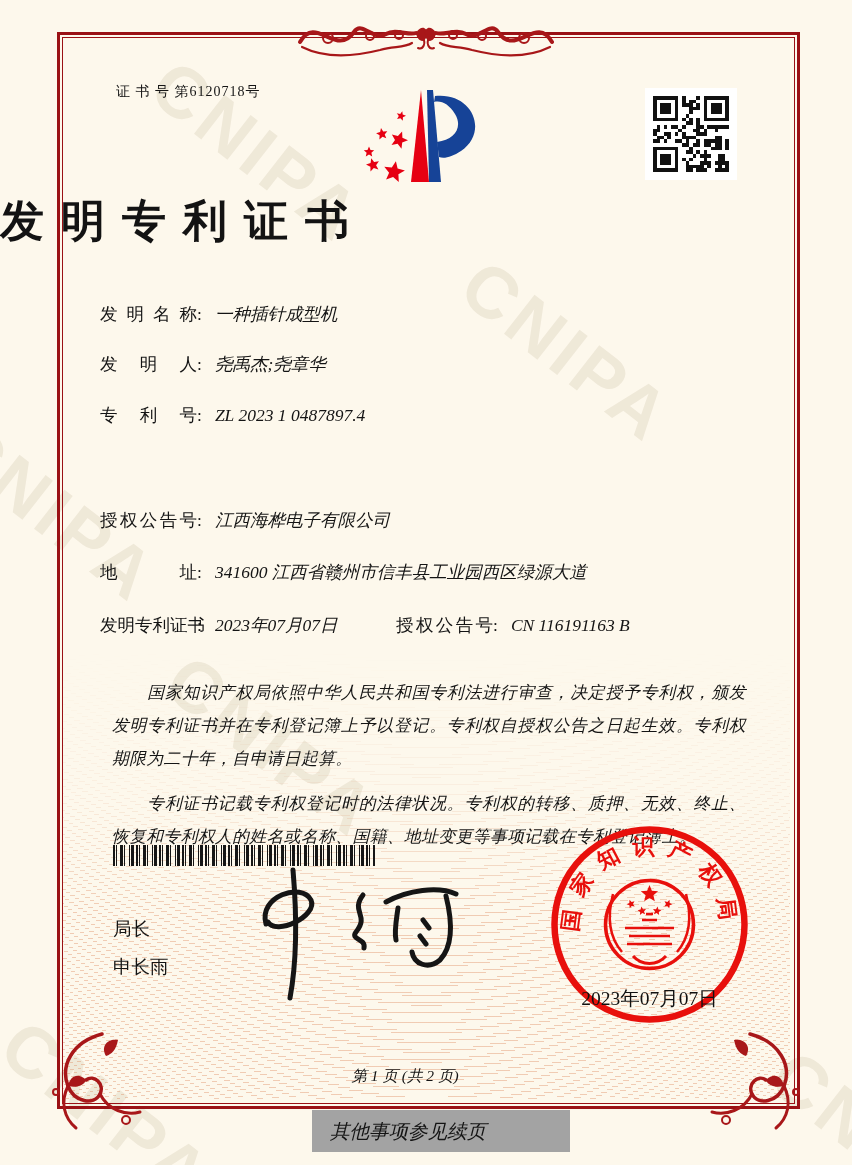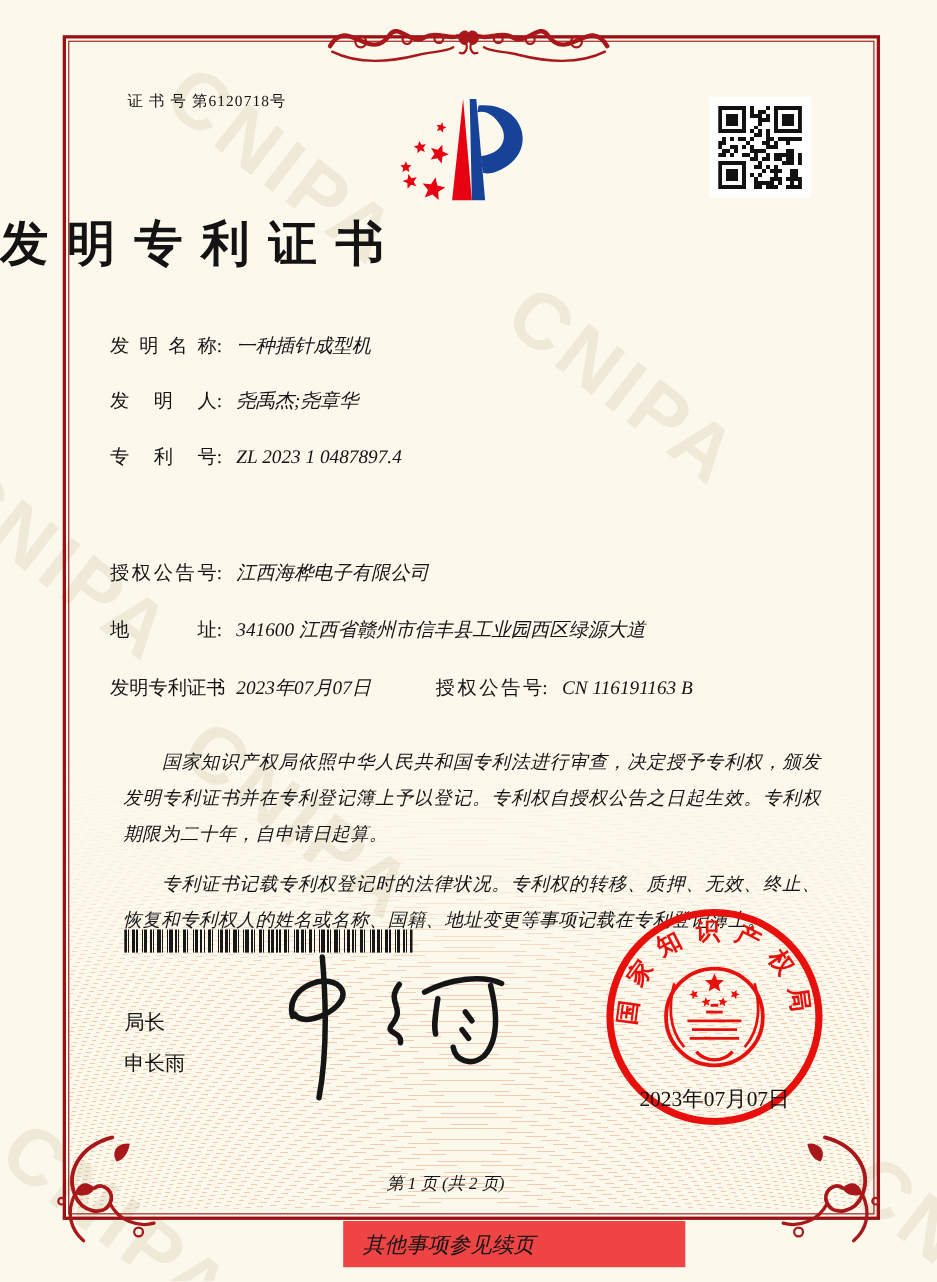--- a/index.html
+++ b/index.html
@@ -56,21 +56,21 @@
       #161616 18px 21px, rgba(0,0,0,0) 21px 23px);}
 
   .signer-title{position:absolute;left:113px;top:916px;font:500 18.5px "Liberation Sans",sans-serif;text-align:center;}
   .signer-name {position:absolute;left:113px;top:954px;font:500 18.5px "Liberation Sans",sans-serif;}
   .signature{position:absolute;left:238px;top:860px;}
 
   .seal{position:absolute;left:547px;top:822px;}
 
   .page-info{position:absolute;left:0;top:1066px;width:810px;text-align:center;
              font-size:15.5px;font-style:italic;}
-  .cont-box{position:absolute;left:312px;top:1110px;width:311px;height:42px;background:#ef4444;}
+  .cont-box{position:absolute;left:312px;top:1110px;width:258px;height:42px;background:#a3a3a3;}
   .cont-box span{display:block;padding:8px 0 0 18px;font-size:19.5px;font-style:italic;}
 </style>
 </head>
 <body>
 
 <div class="page">
 
   <span class="wm" style="left:135px;top:110px">CNIPA</span>
   <span class="wm" style="left:445px;top:310px">CNIPA</span>
   <span class="wm" style="left:-70px;top:470px">CNIPA</span>

